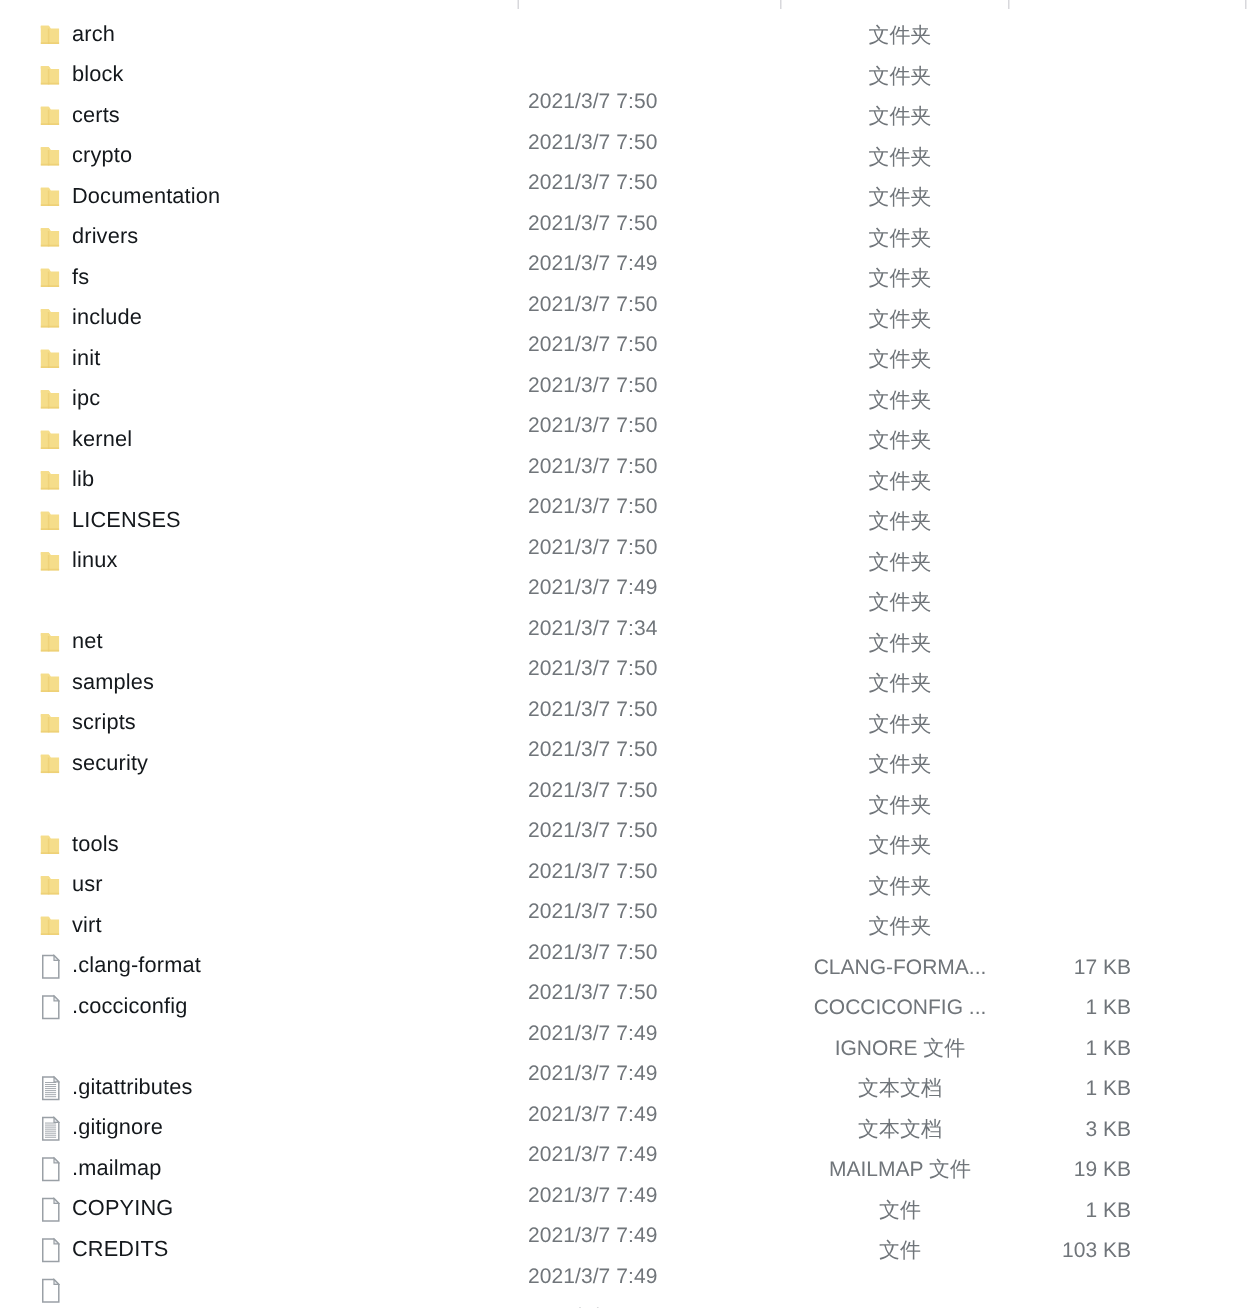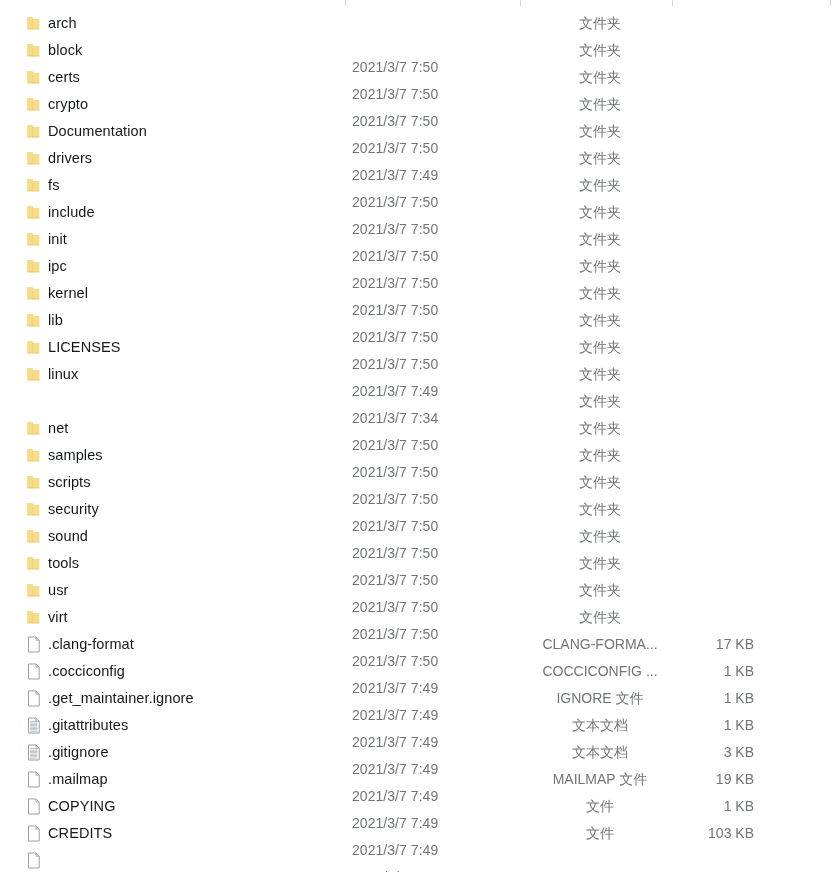--- a/index.html
+++ b/index.html
@@ -350,28 +350,20 @@
               <path d="M1.2 2.2 H6.6 L7.9 4.0 H13.4 V14.4 H1.2 Z" fill="#f5dd8a"></path>
               <path d="M5.9 4.0 H6.9 V14.4 H5.9 Z" fill="#e9c96a" opacity="0.55"></path>
               <path d="M1.2 13.2 H13.4 V14.4 H1.2 Z" fill="#e9c96a" opacity="0.6"></path>
             </svg>
           </span><span class="label">security</span></div>
         <div class="cell cell-date">2021/3/7 7:50</div>
         <div class="cell cell-type">文件夹</div>
         <div class="cell cell-size"></div>
       </div>
       <div class="row">
-        <div class="cell cell-name"><span class="icon">
-            <svg width="18" height="17" viewBox="0 0 18 17">
-              <path d="M1.2 2.2 H6.4 L7.6 3.9 H1.2 Z" fill="#f0d37a"></path>
-              <path d="M1.2 2.2 H6.6 L7.9 4.0 H13.4 V14.4 H1.2 Z" fill="#f5dd8a"></path>
-              <path d="M5.9 4.0 H6.9 V14.4 H5.9 Z" fill="#e9c96a" opacity="0.55"></path>
-              <path d="M1.2 13.2 H13.4 V14.4 H1.2 Z" fill="#e9c96a" opacity="0.6"></path>
-            </svg>
-          </span><span class="label">sound</span></div>
         <div class="cell cell-date">2021/3/7 7:50</div>
         <div class="cell cell-type">文件夹</div>
         <div class="cell cell-size"></div>
       </div>
       <div class="row">
         <div class="cell cell-name"><span class="icon">
             <svg width="18" height="17" viewBox="0 0 18 17">
               <path d="M1.2 2.2 H6.4 L7.6 3.9 H1.2 Z" fill="#f0d37a"></path>
               <path d="M1.2 2.2 H6.6 L7.9 4.0 H13.4 V14.4 H1.2 Z" fill="#f5dd8a"></path>
               <path d="M5.9 4.0 H6.9 V14.4 H5.9 Z" fill="#e9c96a" opacity="0.55"></path>
@@ -424,26 +416,20 @@
             <svg width="18" height="17" viewBox="0 0 18 17">
               <path d="M2.5 1.0 H10.0 L13.2 4.2 V16.0 H2.5 Z" fill="#ffffff" stroke="#9aa0a6" stroke-width="1"></path>
               <path d="M10.0 1.0 L13.2 4.2 H10.0 Z" fill="#e8eaed" stroke="#9aa0a6" stroke-width="0.8"></path>
             </svg>
           </span><span class="label">.cocciconfig</span></div>
         <div class="cell cell-date">2021/3/7 7:49</div>
         <div class="cell cell-type">COCCICONFIG ...</div>
         <div class="cell cell-size">1 KB</div>
       </div>
       <div class="row">
-        <div class="cell cell-name"><span class="icon">
-            <svg width="18" height="17" viewBox="0 0 18 17">
-              <path d="M2.5 1.0 H10.0 L13.2 4.2 V16.0 H2.5 Z" fill="#ffffff" stroke="#9aa0a6" stroke-width="1"></path>
-              <path d="M10.0 1.0 L13.2 4.2 H10.0 Z" fill="#e8eaed" stroke="#9aa0a6" stroke-width="0.8"></path>
-            </svg>
-          </span><span class="label">.get_maintainer.ignore</span></div>
         <div class="cell cell-date">2021/3/7 7:49</div>
         <div class="cell cell-type">IGNORE 文件</div>
         <div class="cell cell-size">1 KB</div>
       </div>
       <div class="row">
         <div class="cell cell-name"><span class="icon">
             <svg width="18" height="17" viewBox="0 0 18 17">
               <path d="M2.5 1.0 H10.0 L13.2 4.2 V16.0 H2.5 Z" fill="#ffffff" stroke="#9aa0a6" stroke-width="1"></path>
               <rect x="4.0" y="4.4" width="7.4" height="0.6" fill="#9aa0a6"></rect>
               <rect x="4.0" y="5.75" width="7.4" height="0.6" fill="#9aa0a6"></rect>

